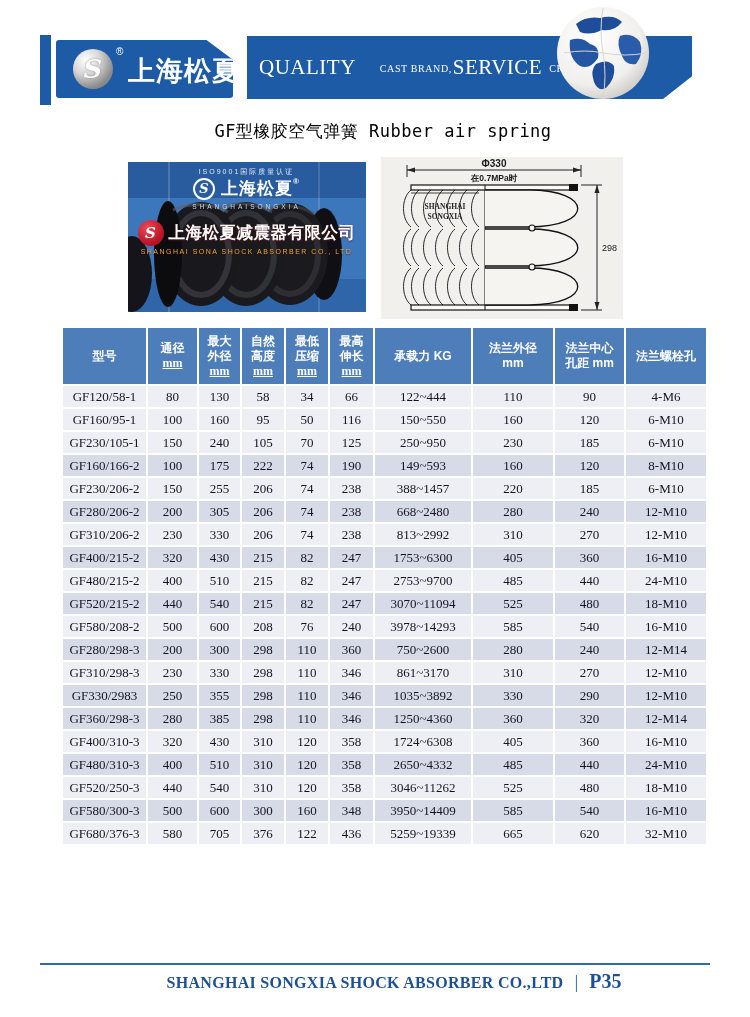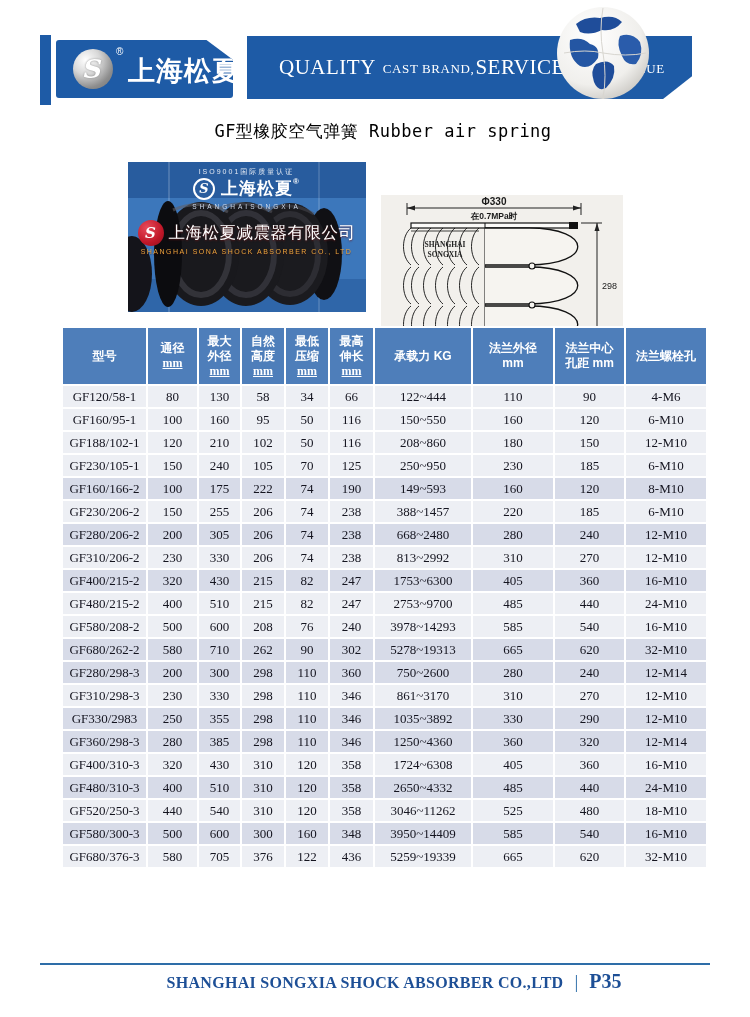--- a/index.html
+++ b/index.html
@@ -14,25 +14,25 @@
   .logo-sphere{position:absolute;left:17px;top:9px;width:40px;height:40px;border-radius:50%;
         background:radial-gradient(circle at 32% 28%,#ffffff,#d8d8d8 35%,#8d8d8d 70%,#6f6f6f);
         display:flex;align-items:center;justify-content:center;}
   .logo-sphere span{font-family:"DejaVu Serif",serif;font-style:italic;font-weight:bold;
         font-size:26px;color:#fff;text-shadow:0 0 2px #888;}
   .logo-reg{position:absolute;left:60px;top:6px;color:#fff;font-size:10px;}
   .logo-cn{position:absolute;left:72px;top:13px;color:#fff;font-size:27px;font-weight:bold;
         letter-spacing:1px;white-space:nowrap;}
   .hdr-banner{position:absolute;left:247px;top:36px;width:445px;height:63px;background:#1e5ba6;
         clip-path:polygon(0 0,100% 0,100% 64%,93.5% 100%,0 100%);
-        display:flex;align-items:baseline;padding-left:32px;box-sizing:border-box;
+        display:flex;align-items:baseline;padding-left:12px;box-sizing:border-box;
         color:#fff;font-family:"Liberation Serif",serif;white-space:nowrap;}
   .hdr-banner{align-items:center;}
   .tg-big{font-size:21px;letter-spacing:.5px;}
-  .tg-small{font-size:13px;letter-spacing:.6px;margin:2px 1px 0 7px;}
+  .tg-small{font-size:10px;letter-spacing:.6px;margin:2px 1px 0 24px;}
   .tg-small.second{margin-left:7px;}
   .globe{position:absolute;left:556px;top:6px;width:94px;height:94px;}
 
   
   .title{position:absolute;top:120px;left:8px;width:100%;text-align:center;color:#000;
         font-family:"DejaVu Sans Mono","Liberation Mono",monospace;font-size:17px;letter-spacing:.5px;}
 
   
   .media-row{position:absolute;top:157px;left:0;width:100%;display:flex;justify-content:center;
         gap:15px;align-items:flex-start;}
@@ -51,25 +51,25 @@
   .wm-brand-cn{font-size:17px;font-weight:bold;letter-spacing:1px;}
   .wm-brand-reg{font-size:8px;vertical-align:top;}
   .wm-brandsub{position:absolute;top:41px;left:0;width:100%;text-align:center;color:#cdd8ea;
         font-size:6.5px;letter-spacing:3px;}
   .wm-mid{position:absolute;top:58px;left:0;width:100%;display:flex;justify-content:center;
         align-items:center;gap:5px;}
   .wm-redlogo{width:26px;height:26px;border-radius:50%;flex:0 0 auto;
         background:radial-gradient(circle at 35% 30%,#e84a5a,#c01728 60%,#8f0f1d);
         display:flex;align-items:center;justify-content:center;font-family:"DejaVu Serif",serif;
         font-style:italic;font-weight:bold;font-size:15px;color:#fff;}
-  .wm-mid-cn{color:#fff;font-size:16.5px;font-weight:normal;letter-spacing:.5px;
+  .wm-mid-cn{color:#fff;font-size:16.5px;font-weight:bold;letter-spacing:.5px;
         text-shadow:0 1px 2px rgba(120,20,20,.7);white-space:nowrap;}
   .wm-mid-en{position:absolute;top:86px;left:0;width:100%;text-align:center;color:#e8a43c;
         font-size:7px;letter-spacing:1.5px;text-shadow:0 1px 1px rgba(60,10,10,.6);}
-  .drawing{width:242px;height:162px;background:#f2f0ec;margin-top:38px;}
+  .drawing{width:242px;height:162px;background:#f2f0ec;}
 
   
   .spec-table{position:absolute;top:326px;left:61px;border-collapse:separate;border-spacing:2px;
         table-layout:fixed;width:629px;background:#fff;}
   .spec-table th{background:#4e7eba;color:#fff;font-weight:bold;font-size:12px;height:54px;
         vertical-align:middle;padding:1px 0;line-height:1.25;}
   .spec-table th .hl{display:block;}
   .spec-table th .hu{text-decoration:underline;font-family:"Liberation Serif",serif;}
   .spec-table td{text-align:center;vertical-align:middle;height:21px;padding:0;
         font-family:"Liberation Serif",serif;font-size:13px;color:#14141f;}
@@ -295,32 +295,20 @@
           <td>160</td>
           <td>95</td>
           <td>50</td>
           <td>116</td>
           <td>150~550</td>
           <td>160</td>
           <td>120</td>
           <td>6-M10</td>
         </tr>
         <tr class="shade-l">
-          <td>GF188/102-1</td>
-          <td>120</td>
-          <td>210</td>
-          <td>102</td>
-          <td>50</td>
-          <td>116</td>
-          <td>208~860</td>
-          <td>180</td>
-          <td>150</td>
-          <td>12-M10</td>
-        </tr>
-        <tr class="shade-l">
           <td>GF230/105-1</td>
           <td>150</td>
           <td>240</td>
           <td>105</td>
           <td>70</td>
           <td>125</td>
           <td>250~950</td>
           <td>230</td>
           <td>185</td>
           <td>6-M10</td>
@@ -390,45 +378,45 @@
           <td>400</td>
           <td>510</td>
           <td>215</td>
           <td>82</td>
           <td>247</td>
           <td>2753~9700</td>
           <td>485</td>
           <td>440</td>
           <td>24-M10</td>
         </tr>
+        <tr class="shade-d">
+          <td>GF520/215-2</td>
+          <td>440</td>
+          <td>540</td>
+          <td>215</td>
+          <td>82</td>
+          <td>247</td>
+          <td>3070~11094</td>
+          <td>525</td>
+          <td>480</td>
+          <td>18-M10</td>
+        </tr>
         <tr class="shade-l">
           <td>GF580/208-2</td>
           <td>500</td>
           <td>600</td>
           <td>208</td>
           <td>76</td>
           <td>240</td>
           <td>3978~14293</td>
           <td>585</td>
           <td>540</td>
           <td>16-M10</td>
         </tr>
         <tr class="shade-d">
-          <td>GF680/262-2</td>
-          <td>580</td>
-          <td>710</td>
-          <td>262</td>
-          <td>90</td>
-          <td>302</td>
-          <td>5278~19313</td>
-          <td>665</td>
-          <td>620</td>
-          <td>32-M10</td>
-        </tr>
-        <tr class="shade-d">
           <td>GF280/298-3</td>
           <td>200</td>
           <td>300</td>
           <td>298</td>
           <td>110</td>
           <td>360</td>
           <td>750~2600</td>
           <td>280</td>
           <td>240</td>
           <td>12-M14</td>

